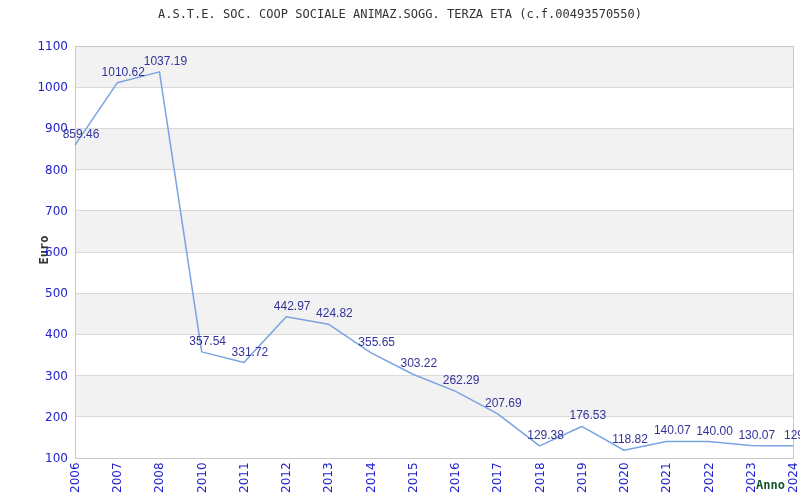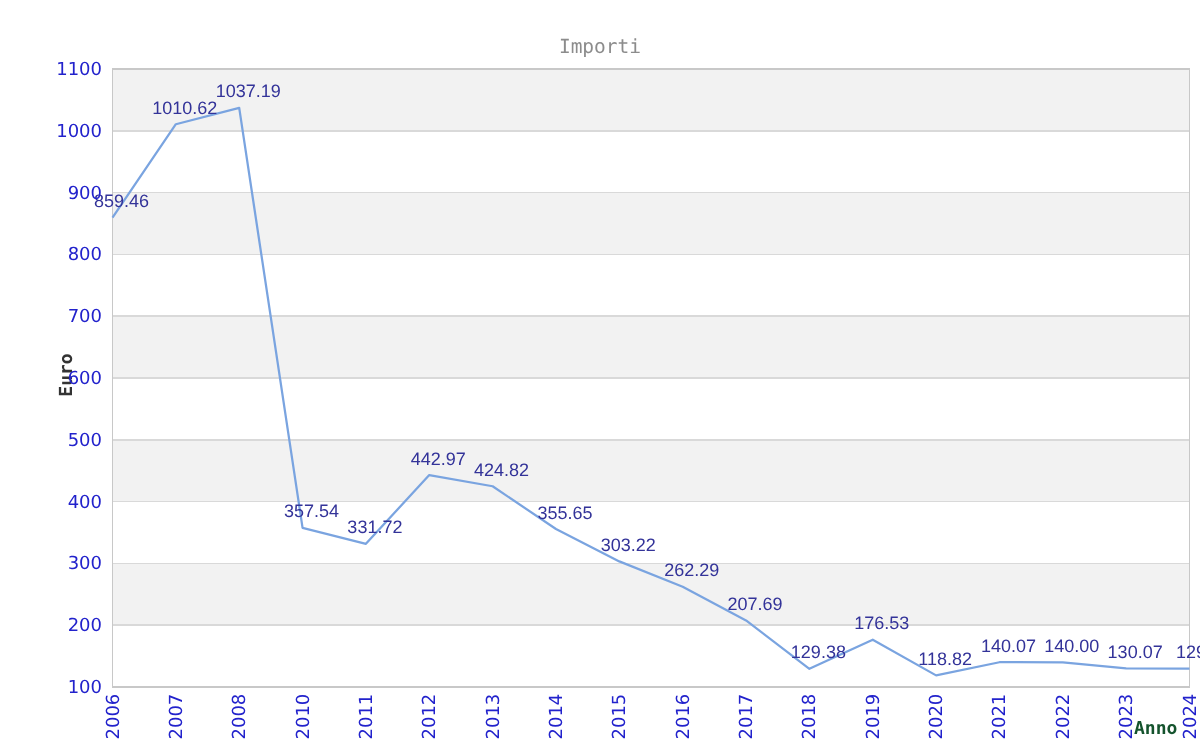--- a/index.html
+++ b/index.html
@@ -57,21 +57,21 @@
   }
   svg .pt-label {
     font-family: "Liberation Sans", sans-serif;
     font-size: 12px;
   }
 </style>
 </head>
 <body>
 
 <div id="stage">
-  <div class="chart-subtitle">Importi</div>
+  <div class="chart-title">A.S.T.E. SOC. COOP SOCIALE ANIMAZ.SOGG. TERZA ETA (c.f.00493570550)</div>
   <div class="y-axis-title">Euro</div>
   <div class="x-axis-title">Anno</div>
   <svg id="plot-svg" width="800" height="500">
       <rect x="75" y="46" width="718" height="41.2" fill="#f2f2f2" shape-rendering="crispEdges"></rect>
       <rect x="75" y="128.4" width="718" height="41.19999999999999" fill="#f2f2f2" shape-rendering="crispEdges"></rect>
       <rect x="75" y="210.8" width="718" height="41.19999999999999" fill="#f2f2f2" shape-rendering="crispEdges"></rect>
       <rect x="75" y="293.2" width="718" height="41.19999999999999" fill="#f2f2f2" shape-rendering="crispEdges"></rect>
       <rect x="75" y="375.6" width="718" height="41.19999999999999" fill="#f2f2f2" shape-rendering="crispEdges"></rect>
       <line x1="75" y1="87.2" x2="793" y2="87.2" stroke="#d9d9d9" stroke-width="1" shape-rendering="crispEdges"></line>
       <line x1="75" y1="128.4" x2="793" y2="128.4" stroke="#d9d9d9" stroke-width="1" shape-rendering="crispEdges"></line>

